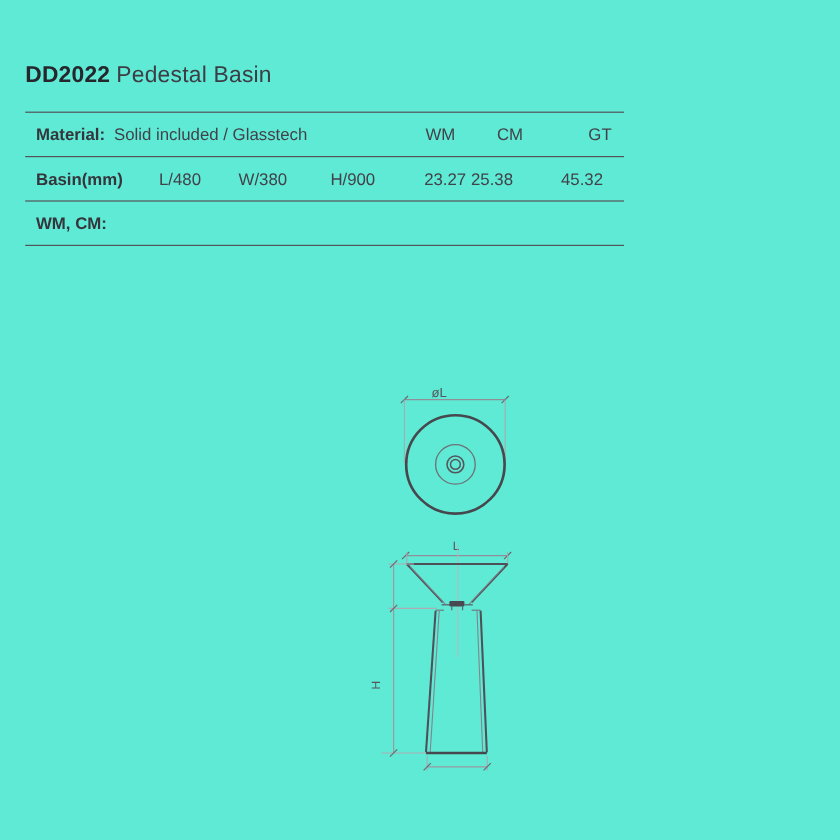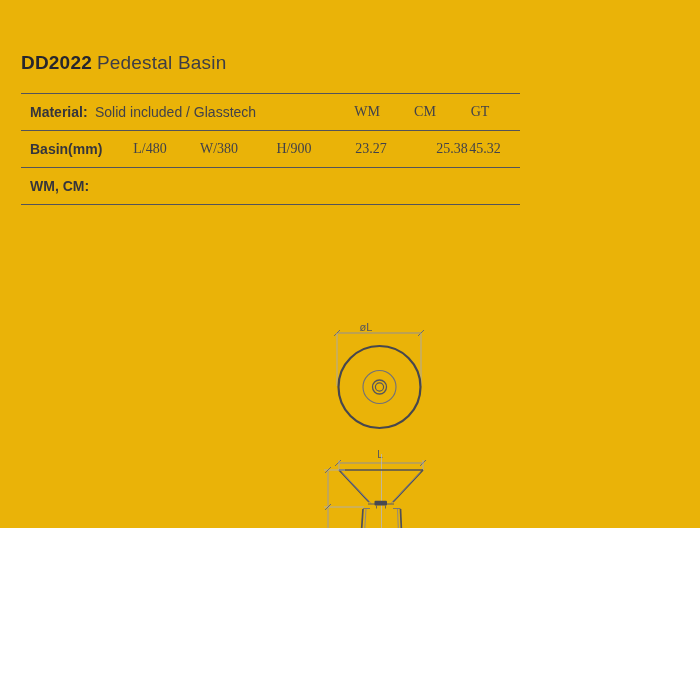--- a/index.html
+++ b/index.html
@@ -3,22 +3,22 @@
 <meta charset="utf-8">
 <style>
   html, body { margin: 0; padding: 0; background: #ffffff; }
   body {
     width: 700px; height: 700px;
     font-family: "Liberation Sans", sans-serif;
     color: #3c3c44;
   }
   .sheet {
     position: relative;
-    width: 700px; height: 528px;
-    background: #eab308;
+    width: 700px; height: 700px;
+    background: #5eead4;
     overflow: hidden;
   }
 
   
   .title {
     position: absolute; left: 21px; top: 52px;
     font-size: 19px; letter-spacing: 0.2px;
     white-space: nowrap;
   }
   .title .model { font-weight: 700; color: #26262d; }
@@ -28,21 +28,21 @@
   .hline {
     position: absolute; left: 21px; width: 499px; height: 1px;
     background: #53535a;
   }
   .row {
     position: absolute; left: 0; width: 700px; height: 18px;
     font-size: 14px; color: #42424a;
   }
   .row .lbl { position: absolute; left: 30px; font-weight: 700; color: #35353c; white-space: nowrap; }
   .row .val { position: absolute; white-space: nowrap; }
-  .cell-c { position: absolute; transform: translateX(-50%); white-space: nowrap; font-family: Liberation Serif, serif; }
+  .cell-c { position: absolute; transform: translateX(-50%); white-space: nowrap; }
 
   
   .drawing { position: absolute; left: 290px; top: 305px; }
   svg text {
     font-family: "Liberation Sans", sans-serif;
     fill: #55555d;
   }
 </style>
 </head>
 <body>
@@ -56,30 +56,30 @@
   <div class="hline" style="top:93px"></div>
   <div class="hline" style="top:130px"></div>
   <div class="hline" style="top:167px"></div>
   <div class="hline" style="top:204px"></div>
 
   <div class="row" style="top:104px">
     <span class="lbl">Material:</span>
     <span class="val" style="left:95px">Solid included / Glasstech</span>
     <span class="cell-c" style="left:367px">WM</span>
     <span class="cell-c" style="left:425px">CM</span>
-    <span class="cell-c" style="left:480px">GT</span>
+    <span class="cell-c" style="left:500px">GT</span>
   </div>
 
   <div class="row" style="top:141px">
     <span class="lbl">Basin(mm)</span>
     <span class="cell-c" style="left:150px">L/480</span>
     <span class="cell-c" style="left:219px">W/380</span>
     <span class="cell-c" style="left:294px">H/900</span>
     <span class="cell-c" style="left:371px">23.27</span>
-    <span class="cell-c" style="left:452px">25.38</span>
+    <span class="cell-c" style="left:410px">25.38</span>
     <span class="cell-c" style="left:485px">45.32</span>
   </div>
 
   <div class="row" style="top:178px">
     <span class="lbl">WM, CM:</span>
   </div>
 
   <div class="drawing">
     <svg width="180" height="355" viewBox="0 0 180 355">
 

